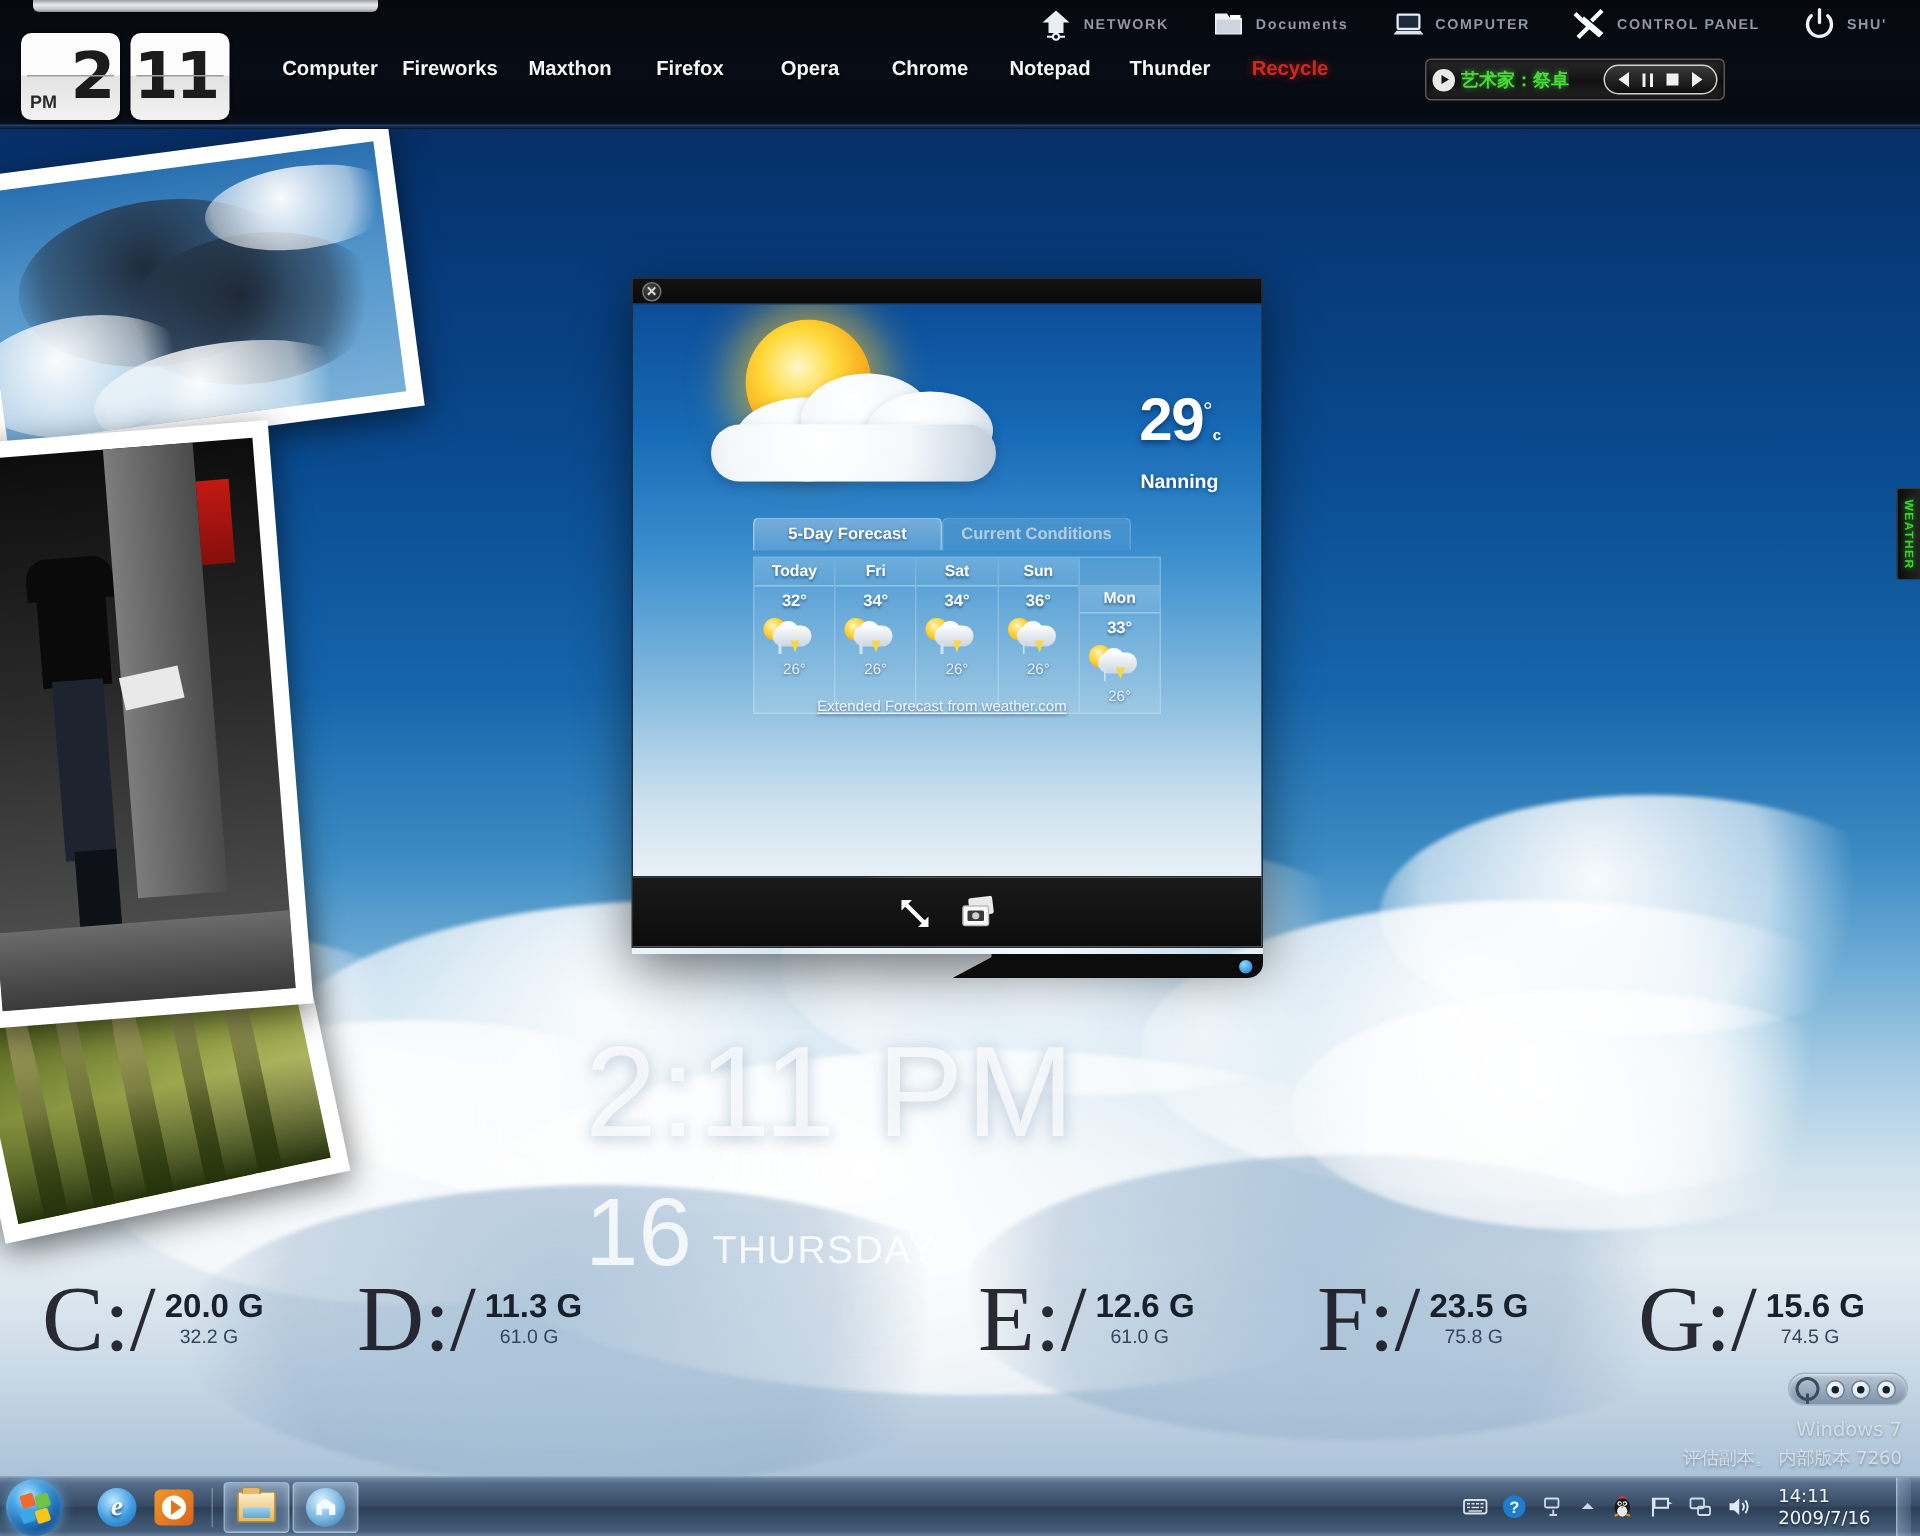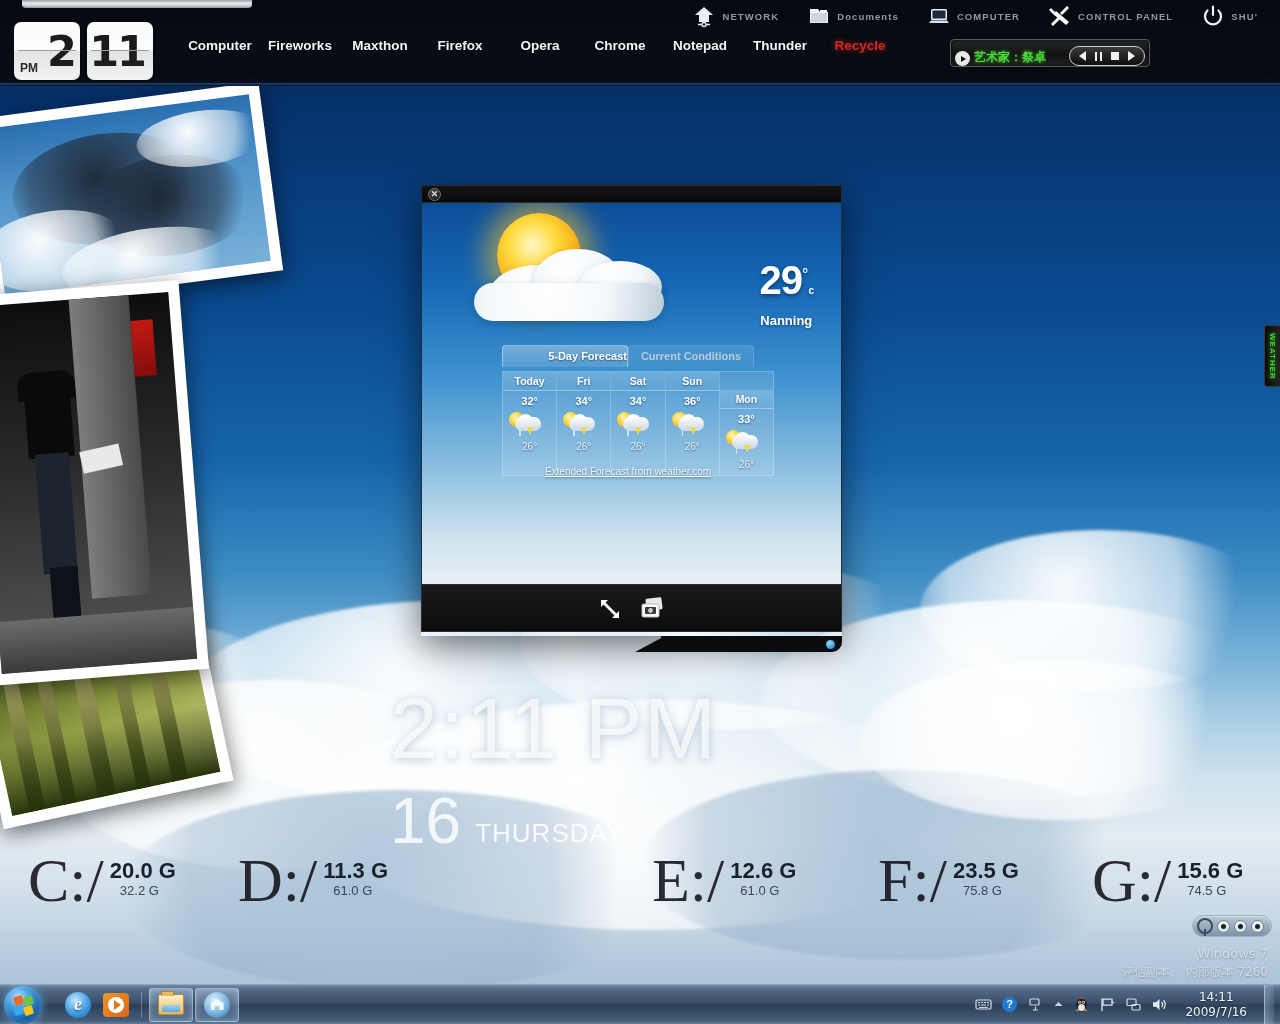--- a/index.html
+++ b/index.html
@@ -90,21 +90,21 @@
   .sysitem .lbl {
     color:#8e99a6; font-size:9.5px; letter-spacing:1.1px; font-weight:bold;
   }
   .sysicon { width:24px; height:24px; position:relative; }
 
   
   #mediaplayer {
     position:absolute; left:950px; top:39px; width:200px; height:28px; z-index:46;
     border:1px solid #585858; border-radius:4px;
     background:linear-gradient(to bottom,#2a2a2a,#111 55%,#242424);
-    display:flex; align-items:flex-end; padding:0 4px;
+    display:flex; align-items:center; padding:0 4px;
     box-shadow:inset 0 0 4px rgba(0,0,0,.9);
   }
   #mp-play {
     width:15px;height:15px;border-radius:50%;background:#e9e9e9;flex:none;
     display:flex;align-items:center;justify-content:center;
   }
   #mp-play:after{content:"";border-left:5px solid #111;border-top:3.5px solid transparent;border-bottom:3.5px solid transparent;margin-left:2px;}
   #mp-title {
     color:#4dd93b; font-size:12px; font-weight:bold; margin-left:4px;
     white-space:nowrap; overflow:hidden; text-shadow:0 0 4px rgba(60,230,50,.75);
@@ -227,21 +227,21 @@
   #w-city { font-size:13px; font-weight:bold; margin-top:2px; text-shadow:0 1px 3px rgba(0,30,70,.6); }
 
   #w-tabs { position:absolute; left:80px; top:142px; display:flex; width:252px; }
   .w-tab {
     flex:1; text-align:center; font-size:11px; font-weight:bold; padding:4px 0 5px;
     border-radius:4px 4px 0 0;
   }
   .w-tab.active {
     background:linear-gradient(to bottom,rgba(255,255,255,.34),rgba(255,255,255,.14));
     color:#ffffff; text-shadow:0 1px 2px rgba(0,30,70,.6);
-    border:1px solid rgba(255,255,255,.35); border-bottom:none;text-align:right;
+    border:1px solid rgba(255,255,255,.35); border-bottom:none;
   }
   .w-tab.inactive {
     background:linear-gradient(to bottom,rgba(255,255,255,.12),rgba(255,255,255,.04));
     color:#b7ccdd; border:1px solid rgba(255,255,255,.16); border-bottom:none;
   }
   #w-grid {
     position:absolute; left:80px; top:168px; width:272px;
     background:rgba(255,255,255,.10); border:1px solid rgba(255,255,255,.22);
     display:flex;
   }
@@ -364,21 +364,21 @@
   .mx-icon{width:26px;height:26px;border-radius:50%;position:relative;
     background:radial-gradient(circle at 40% 32%,#dff1fd,#7cb8e2 52%,#2f6ea8 100%);
     display:flex;align-items:center;justify-content:center;}
   .mx-icon:after{content:"";width:13px;height:11px;background:#f4fbff;
     clip-path:polygon(0 100%,0 40%,50% 0,100% 40%,100% 100%,68% 100%,68% 62%,32% 62%,32% 100%);}
 
   
   #tray { margin-left:auto; display:flex; align-items:center; gap:9px; padding-right:6px; }
   .trayico { width:17px; height:17px; position:relative; opacity:.95; }
   #trayclock {
-    color:#f0f6fc; font-size:12px; line-height:15px; text-align:center;
+    color:#f0f6fc; font-size:12px; line-height:15px; 
     padding:0 6px 0 8px; text-shadow:0 1px 2px rgba(0,0,0,.6);
     font-family:"DejaVu Sans", sans-serif;
   }
   #showdesktop { width:10px; height:40px; margin-left:2px;
     background:linear-gradient(to right,rgba(190,215,240,.35),rgba(150,180,210,.2));
     border-left:1px solid rgba(210,230,250,.6); }
 </style>
 </head>
 <body>
 

